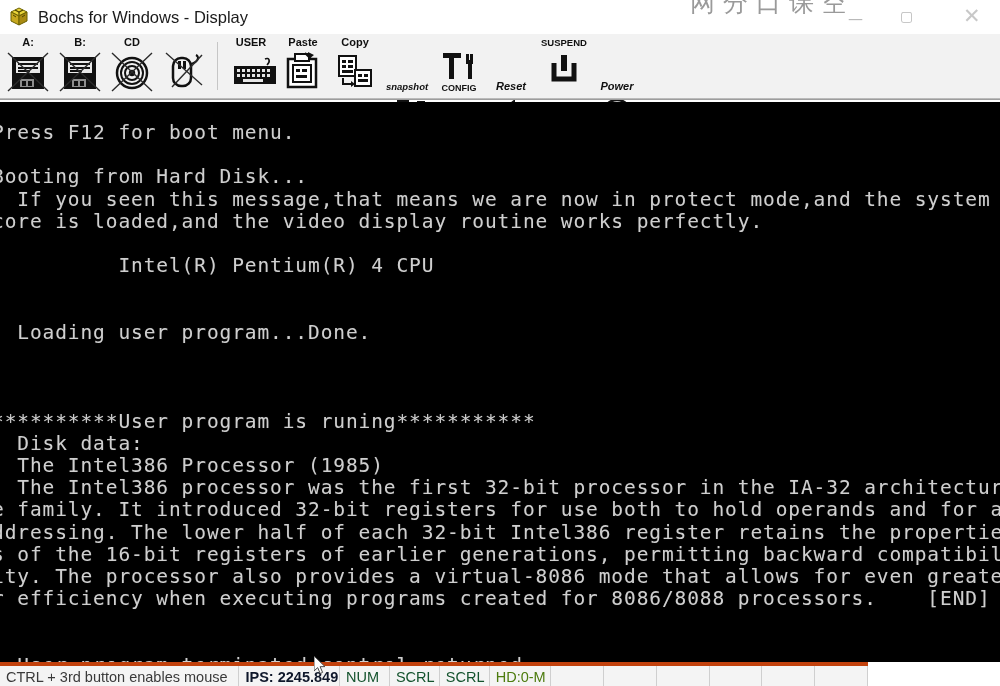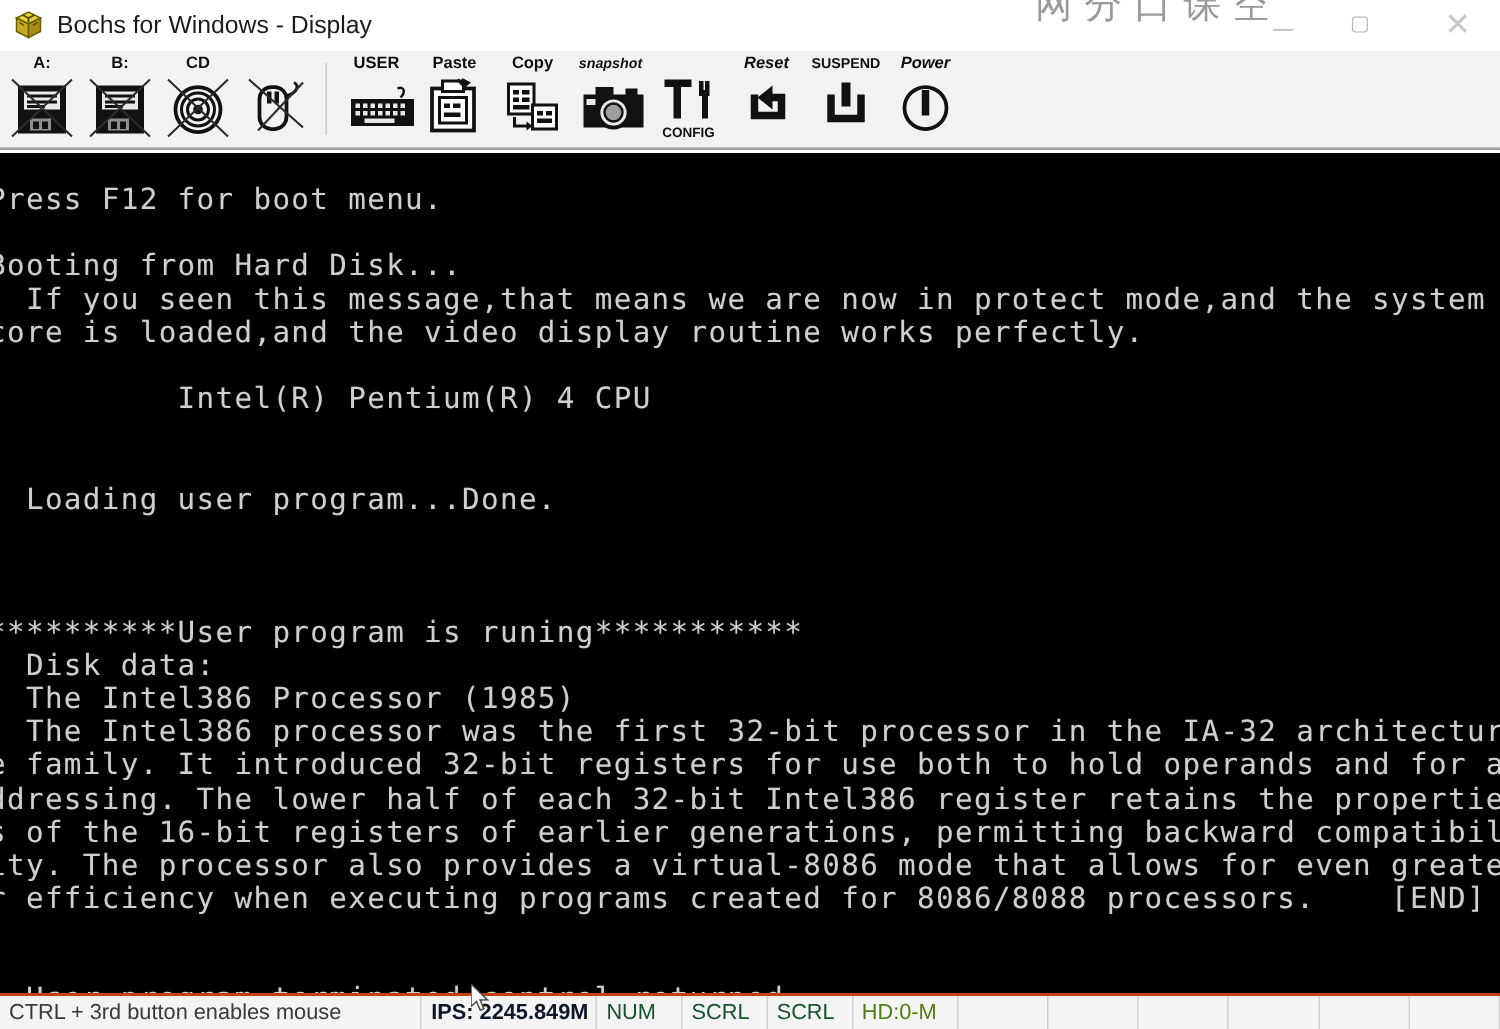--- a/index.html
+++ b/index.html
@@ -95,21 +95,21 @@
     font-size: 11px;
     color: #101010;
     font-weight: 700;
     line-height: 11px;
     height: 13px;
     letter-spacing: 0px;
     white-space: nowrap;
     font-family: "Liberation Sans", sans-serif;
   }
   .tb-label.small { font-size: 9.5px; }
-  .tb-label.italic { font-style: italic; }
+  .tb-label.italic { font-style: italic; margin-top: 44px; }
   .tb-label.sub {
     position: absolute;
     bottom: 2px;
     font-size: 9px;
     text-align: center;
   }
   .tb-glyph {
     width: 44px; height: 42px;
     position: relative;
     margin-top: 1px;
@@ -145,23 +145,23 @@
     font-size: 19.5px;
     letter-spacing: 0.9px;
     line-height: 22px;
     text-shadow: 0 0 1px rgba(200,200,200,0.25);
   }
 
   
   .statusbar {
     position: absolute;
     left: 0; top: 662px;
-    width: 1000px; height: 24px;
+    width: 868px; height: 24px;
     background: #f4f4f4;
-    border-top: 2px solid #c2410c;
+    border-top: 4px solid #c2410c;
     box-sizing: border-box;
     display: flex;
     align-items: flex-start;
     overflow: hidden;
   }
   .sb-cell {
     position: relative;
     height: 23px;
     box-sizing: border-box;
     border-right: 1px solid #cfcfcf;

